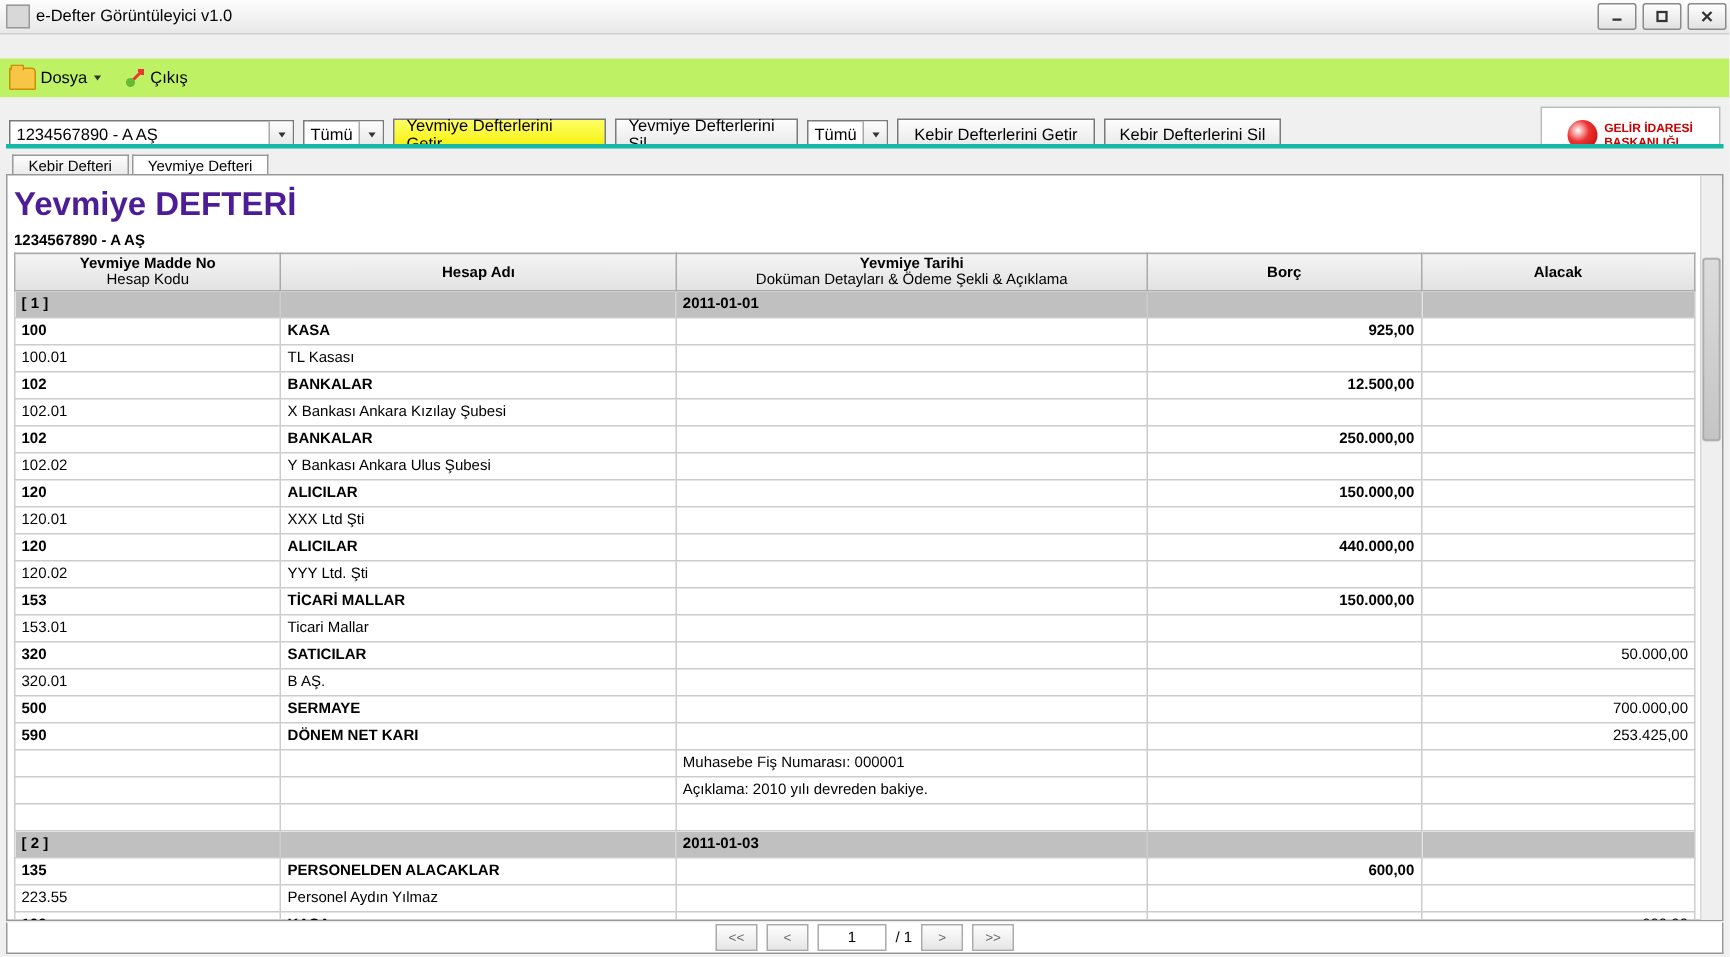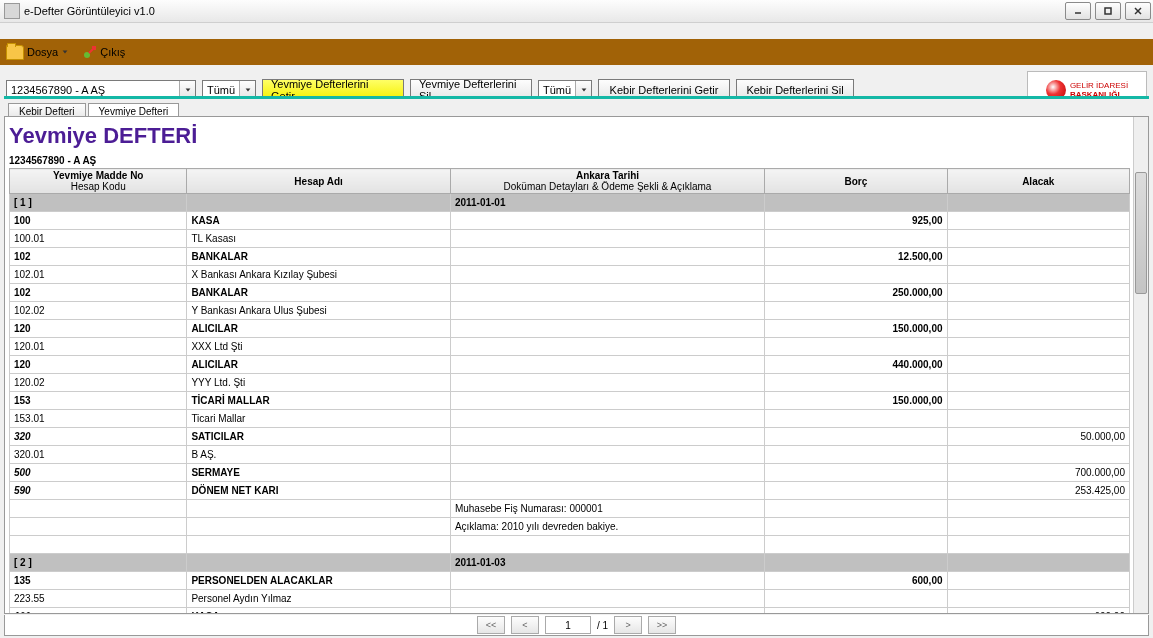--- a/index.html
+++ b/index.html
@@ -7,58 +7,58 @@
 
 .titlebar{height:22px;background:linear-gradient(#fdfdfd,#e8e8e8);border-bottom:1px solid #cfcfcf;display:flex;align-items:center;padding:0 4px;position:relative;}
 .titlebar .icon{width:14px;height:14px;background:#d8d8d8;border:1px solid #999;margin-right:4px;}
 .titlebar .title{flex:0 0 auto;}
 .win-controls{position:absolute;right:2px;top:2px;display:flex;gap:4px;}
 .win-btn{width:24px;height:16px;border:1px solid #8a8a8a;background:linear-gradient(#fefefe,#e2e2e2);border-radius:2px;display:flex;align-items:center;justify-content:center;}
 .win-btn svg{width:10px;height:10px;stroke:#333;fill:none;stroke-width:1.5;}
 
 .menubar{height:16px;background:#f0f0f0;}
 
-.toolbar1{height:22px;display:flex;align-items:center;padding:2px 6px;gap:14px;background:#a16207;}
+.toolbar1{height:22px;display:flex;align-items:center;padding:2px 6px;gap:14px;background:#bef264;}
 .tb-item{display:flex;align-items:center;gap:3px;}
 .folder-icon{width:16px;height:13px;background:#f8c547;border:1px solid #c79100;border-radius:1px 3px 1px 1px;position:relative;}
 .folder-icon:before{content:"";position:absolute;top:-3px;left:0;width:7px;height:3px;background:#f8c547;border:1px solid #c79100;border-bottom:none;border-radius:1px 1px 0 0;}
 .exit-icon{position:relative;width:14px;height:14px;}
 .exit-icon svg{width:14px;height:14px;}
 
 .toolbar2{padding:6px;display:flex;align-items:center;gap:6px;background:#f0f0f0;}
 .combo, select.combo-sel, input.combo-inp{height:20px;border:1px solid #7a7a7a;background:#fff;font-size:11px;box-sizing:border-box;}
 .combo{display:flex;align-items:center;}
 .combo-text{padding:0 4px;flex:1;}
 .combo-arrow{width:15px;height:18px;border-left:1px solid #aaa;background:linear-gradient(#fdfdfd,#e4e4e4);display:flex;align-items:center;justify-content:center;}
 .combo-arrow svg{width:8px;height:8px;}
 .btn{height:20px;border:1px solid #7a7a7a;background:linear-gradient(#fdfdfd,#e6e6e6);padding:0 8px;font-size:11px;display:flex;align-items:center;justify-content:center;}
 .btn.highlight{background:linear-gradient(#ffff66,#f5f000);}
 .logo-box{margin-left:auto;width:110px;height:36px;border:1px solid #bbb;background:#fff;display:flex;align-items:center;justify-content:center;gap:4px;padding:0 4px;}
 .logo-mark{width:20px;height:20px;border-radius:50%;background:radial-gradient(circle at 35% 35%,#fff 0,#e33 40%,#b00 100%);position:relative;}
 .logo-text{font-size:8px;line-height:9px;}
-.logo-text .l1{color:#c00;font-weight:normal;}
+.logo-text .l1{color:#c00;font-weight:bold;}
 .logo-text .l2{color:#c00;font-weight:bold;}
 
 .tabs-row{height:20px;border-top:3px solid #14b8a6;border-bottom:1px solid #bbb;background:#f0f0f0;display:flex;align-items:flex-end;padding-left:4px;}
 .tab{padding:2px 10px;border:1px solid #999;border-bottom:none;background:linear-gradient(#fdfdfd,#e6e6e6);font-size:10px;margin-right:2px;}
 .tab.active{background:#fff;}
 
 .report{position:absolute;left:4px;right:4px;top:116px;bottom:24px;background:#fff;border:1px solid #999;overflow:hidden;}
 .report-scroll{position:absolute;inset:0;overflow:auto;}
 .report-inner{padding:4px 4px 0 4px;}
 .report h1{font-size:22px;font-weight:bold;margin:2px 0 6px 0;color:#4c1d95;font-family:Arial;}
 .subhead{font-size:10px;font-weight:bold;margin-bottom:2px;}
 table.grid{width:100%;border-collapse:collapse;table-layout:fixed;}
 table.grid th{background:linear-gradient(#f4f4f4,#e2e2e2);border:1px solid #aaa;font-size:10px;font-weight:bold;padding:1px 4px;line-height:11px;}
 table.grid th .sub{display:block;font-weight:normal;}
 table.grid td{border:1px solid #ccc;font-size:10px;padding:1px 4px;height:15px;vertical-align:middle;overflow:hidden;white-space:nowrap;}
 tr.section td{background:#c0c0c0;font-weight:bold;}
 tr.main td{font-weight:bold;}
 td.num{text-align:right;}
-td.indent1{padding-left:40px;font-weight:bold;font-style:italic;}
+td.indent1{padding-left:40px;font-weight:bold;}
 td.indent1sub{padding-left:40px;}
 td.aname-indent{padding-left:36px;font-weight:bold;}
 td.aname-indent-sub{padding-left:36px;}
 
 col.c1{width:175px;}
 col.c2{width:260px;}
 col.c3{width:310px;}
 col.c4{width:180px;}
 col.c5{width:180px;}
 
@@ -178,21 +178,21 @@
             <col class="c1">
             <col class="c2">
             <col class="c3">
             <col class="c4">
             <col class="c5">
           </colgroup>
         <thead>
           <tr>
             <th><span>Yevmiye Madde No</span><span class="sub">Hesap Kodu</span></th>
             <th>Hesap Adı</th>
-            <th><span>Ankara Tarihi</span><span class="sub">Doküman Detayları &amp; Ödeme Şekli &amp; Açıklama</span></th>
+            <th><span>Yevmiye Tarihi</span><span class="sub">Doküman Detayları &amp; Ödeme Şekli &amp; Açıklama</span></th>
             <th>Borç</th>
             <th>Alacak</th>
           </tr>
         </thead>
         <tbody id="tbody">
             <tr class="section">
               <td>[ 1 ]</td>
               <td></td>
               <td>2011-01-01</td>
               <td></td>

